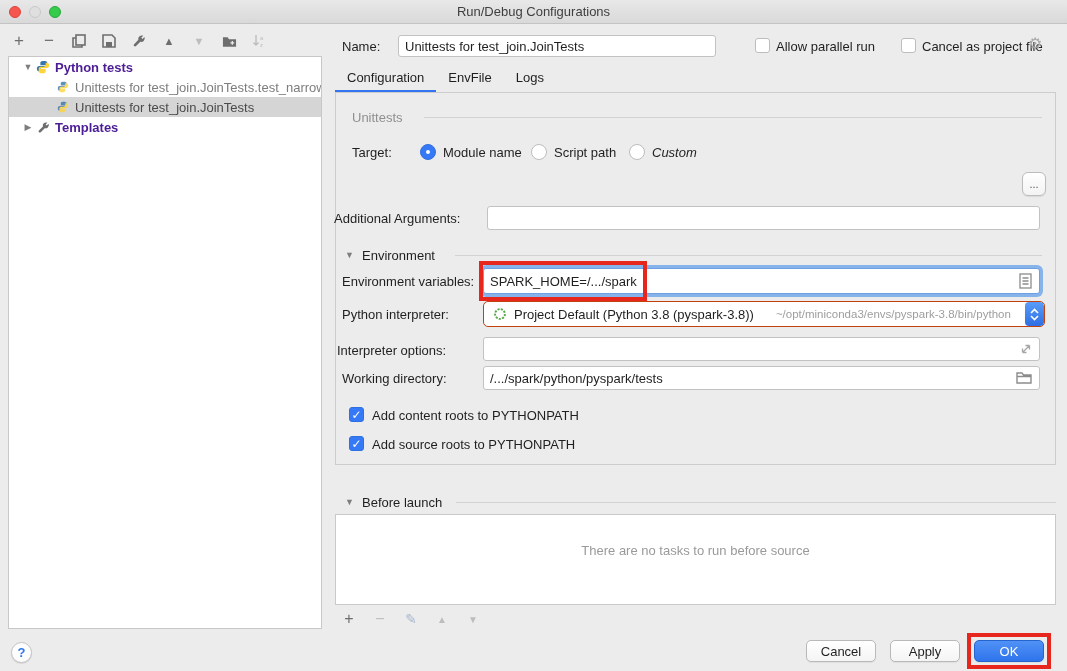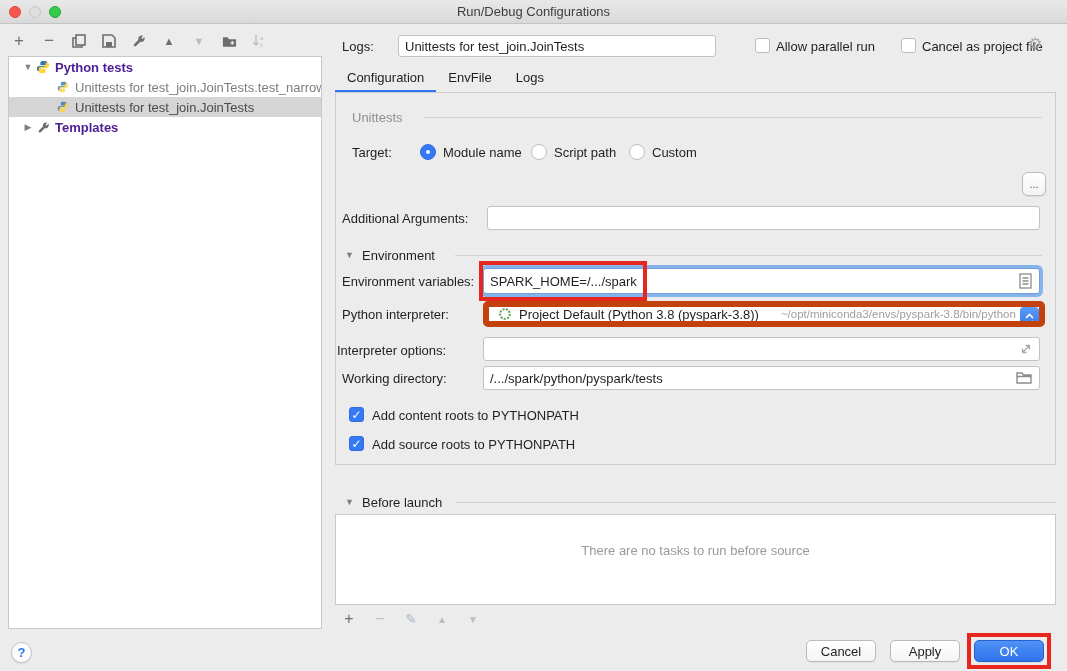--- a/index.html
+++ b/index.html
@@ -76,21 +76,21 @@
 
   .browse-btn {
     position:absolute; width:24px; height:24px; background:linear-gradient(#fff,#f3f3f3);
     border:1px solid #bcbcbc; border-radius:6px; font-size:11px; color:#555;
     display:flex; align-items:center; justify-content:center; box-shadow:0 1px 1px rgba(0,0,0,.08);
   }
 
   .focus-ring { box-shadow:0 0 0 3px rgba(118,169,235,.85); border-color:#6ea0e3 !important; }
 
   .combo {
-    position:absolute; background:#fff; border:6px solid #c2410c; border-radius:5px;
+    position:absolute; background:#fff; border:1px solid #c2410c; border-radius:5px;
     display:flex; align-items:center; padding-left:8px; overflow:hidden;
   }
   .combo .main-text { font-size:13px; color:#1f1f1f; white-space:nowrap; }
   .combo .path-text { font-size:11.5px; color:#9e9e9e; margin-left:22px; white-space:nowrap; }
   .stepper {
     position:absolute; right:0px; top:0px; width:19px; height:24px;
     background:linear-gradient(#5a9cf8,#2e6fe3); border-radius:4px;
     display:flex; flex-direction:column; align-items:center; justify-content:center; gap:1px;
   }
 
@@ -201,21 +201,21 @@
       <span class="tw">▶</span>
       <span class="tree-ic">
         <svg width="13" height="13" viewBox="0 0 16 16">
             <path fill="#6e6e6e" d="M14.2 3.4c.6 1.5.3 3.3-.9 4.5-1 1-2.5 1.4-3.8 1L4.6 13.8c-.6.6-1.6.6-2.2 0-.6-.6-.6-1.6 0-2.2l4.9-4.9c-.4-1.3 0-2.8 1-3.8 1.2-1.2 3-1.5 4.5-.9L10.6 4.2l1.4 1.4 2.2-2.2z"></path>
           </svg>
       </span>
       <span class="tree-label bold">Templates</span>
     </div>
   </div>
 
-  <div class="lbl" style="left:342px; top:39px;">Logs:</div>
+  <div class="lbl" style="left:342px; top:39px;">Name:</div>
   <input class="field" style="left: 398px; top: 35px; width: 318px;" value="Unittests for test_join.JoinTests">
   <span class="checkbox" style="left:755px; top:38px;"></span>
   <div class="lbl" style="left:776px; top:39px;">Allow parallel run</div>
   <span class="checkbox" style="left:901px; top:38px;"></span>
   <div class="lbl" style="left:922px; top:39px;">Cancel as project file</div>
   <span class="gear" style="left:1028px; top:34px;">⚙</span>
 
   <div class="tabs">
     <div class="tab active"><span>Configuration</span></div>
     <div class="tab"><span>EnvFile</span></div>
@@ -226,25 +226,25 @@
 
   <div class="sep-label" style="left:352px; top:110px;">Unittests</div>
   <div class="sep-line" style="left:424px; top:117px; width:618px;"></div>
 
   <div class="lbl" style="left:352px; top:145px;">Target:</div>
   <span class="radio sel" style="left:420px; top:144px;"></span>
   <div class="lbl" style="left:443px; top:145px;">Module name</div>
   <span class="radio" style="left:531px; top:144px;"></span>
   <div class="lbl" style="left:554px; top:145px;">Script path</div>
   <span class="radio" style="left:629px; top:144px;"></span>
-  <div class="lbl" style="left:652px; top:145px;">Custom</div>
+  <div class="lbl" style="left:652px; top:145px;font-style:italic;">Custom</div>
 
   <div class="browse-btn" style="left:1022px; top:172px;">...</div>
 
-  <div class="lbl" style="left:342px; top:211px;">Additional Arguments:</div>
+  <div class="lbl" style="left:334px; top:211px;">Additional Arguments:</div>
   <input class="field" style="left: 487px; top: 206px; width: 553px; height: 24px;" value="">
 
   <span class="sep-arrow" style="left:345px; top:250px;">▼</span>
   <div class="sep-label dark" style="left:362px; top:248px;">Environment</div>
   <div class="sep-line" style="left:455px; top:255px; width:587px;"></div>
 
   <div class="lbl" style="left:342px; top:274px;">Environment variables:</div>
   <input class="field focus-ring" style="left: 483px; top: 268px; width: 557px; height: 26px; padding-right: 26px;" value="SPARK_HOME=/.../spark">
   <span class="field-ic" style="left:1018px; top:273px;">
     <svg width="15" height="16" viewBox="0 0 15 16">

